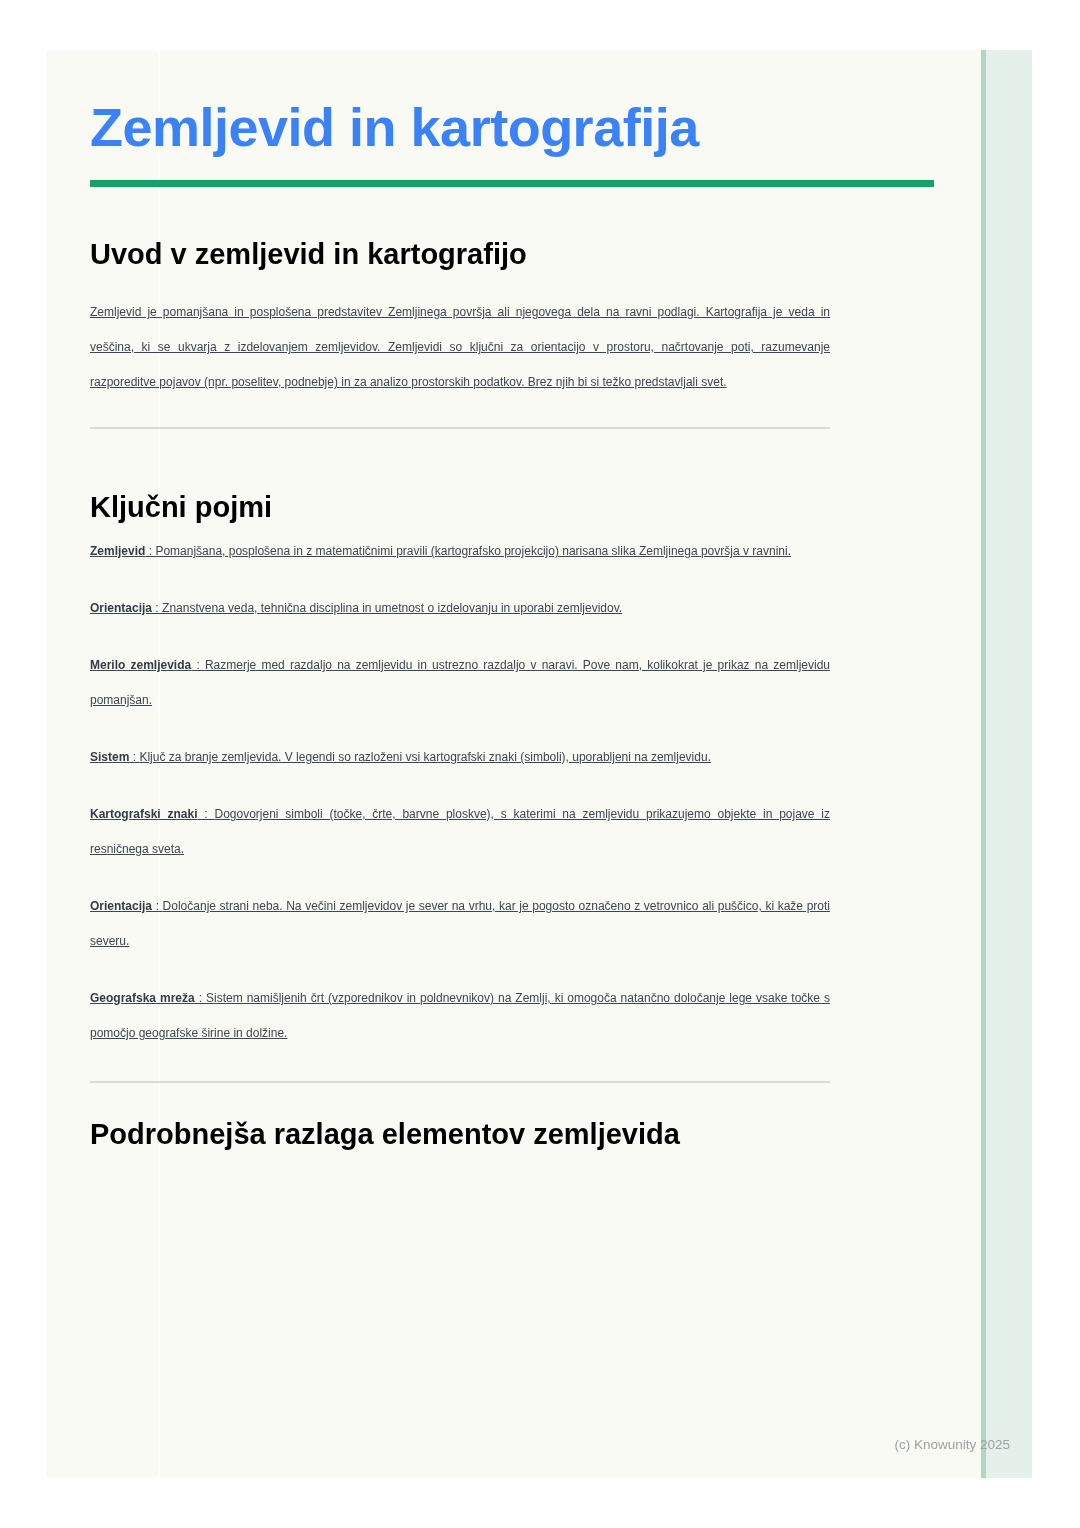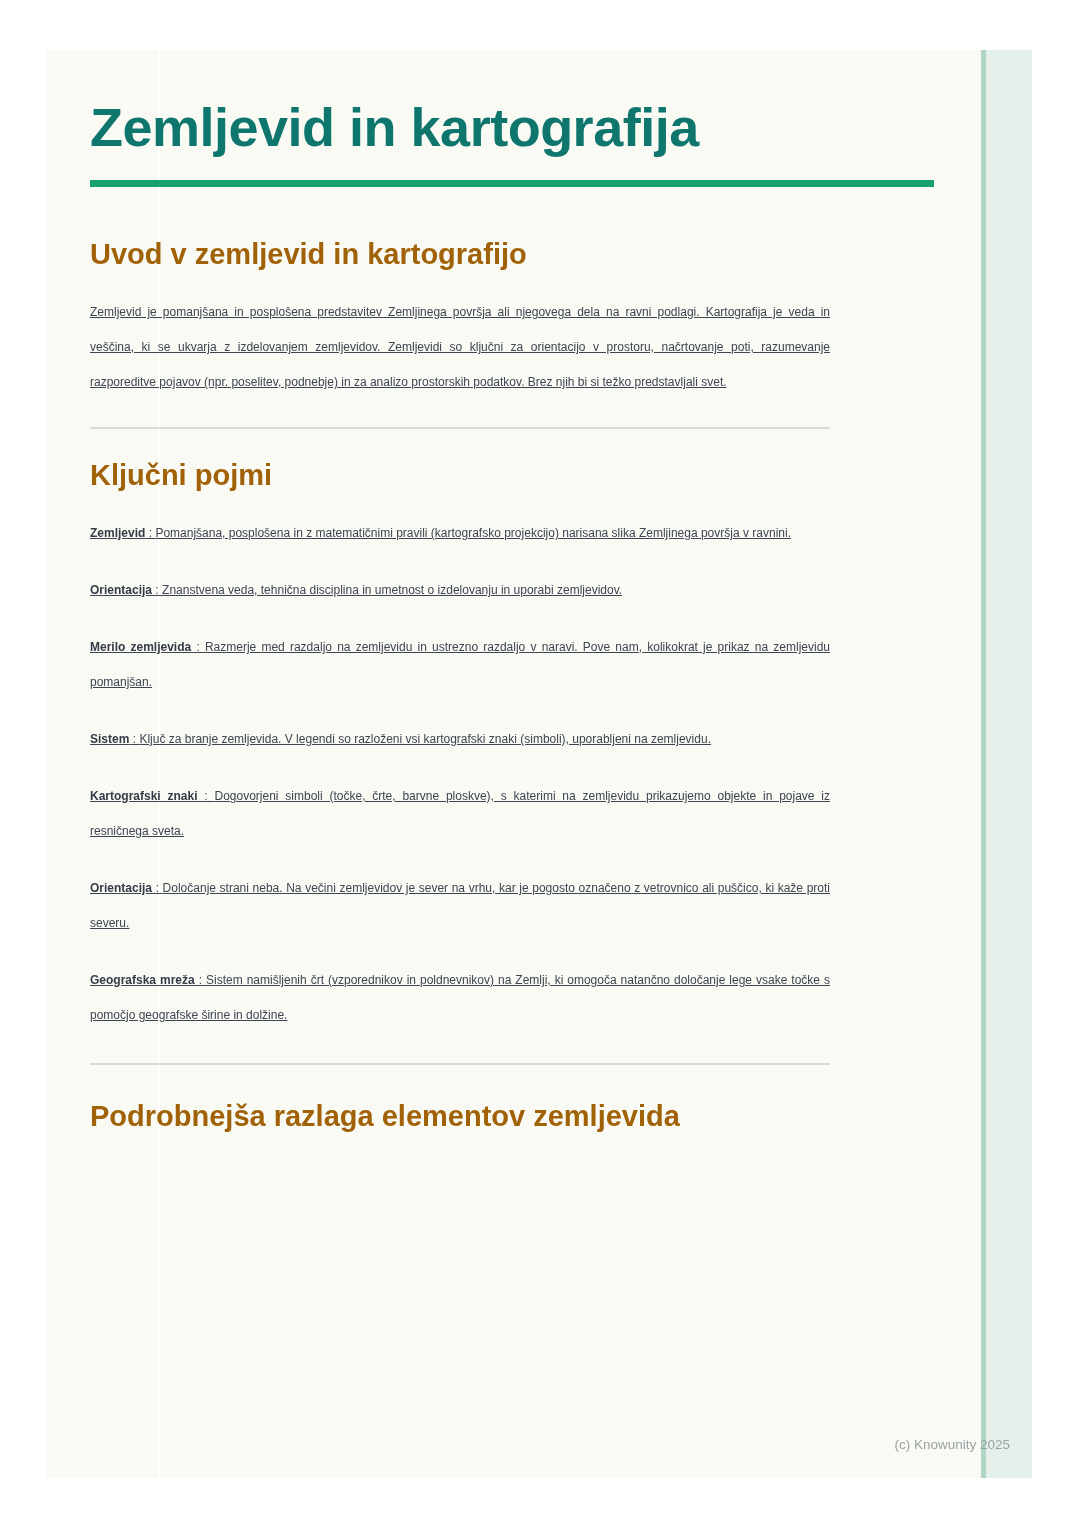--- a/index.html
+++ b/index.html
@@ -32,54 +32,54 @@
   .content {
     position: relative;
     padding: 46px 0 0 44px;
     width: 784px;
   }
   h1.doc-title {
     font-size: 54px;
     line-height: 62px;
     font-weight: 700;
     letter-spacing: -0.5px;
-    color: #0f766e;
+    color: #3b82f6;
   }
   .title-rule {
     width: 844px;
     height: 7px;
     background: #16a06a;
     margin-top: 22px;
   }
   h2.section-heading {
     font-size: 29px;
     line-height: 36px;
     font-weight: 700;
-    color: #a16207;
+    color: #000000;
   }
   .h2-intro    { margin-top: 49px; }
-  .h2-terms    { margin-top: 28px; }
+  .h2-terms    { margin-top: 60px; }
   .h2-details  { margin-top: 33px; }
   p.body-text {
     width: 740px;
     font-size: 12px;
     line-height: 35px;
     color: #3d4551;
     text-align: justify;
     text-decoration: underline;
   }
   p.intro-text { margin-top: 23px; }
   .divider {
     width: 740px;
     height: 2px;
     background: #d9d9d5;
   }
   .divider-1 { margin-top: 27px; }
   .divider-2 { margin-top: 30px; }
-  .term-def { margin-top: 23px; }
+  .term-def { margin-top: 9px; }
   .term-def + .term-def { margin-top: 22px; }
   .term-def strong {
     font-weight: 700;
     color: #333b47;
   }
   h3.sub-heading {
     margin-top: 41px;
     font-size: 25px;
     line-height: 30px;
     font-weight: 700;

